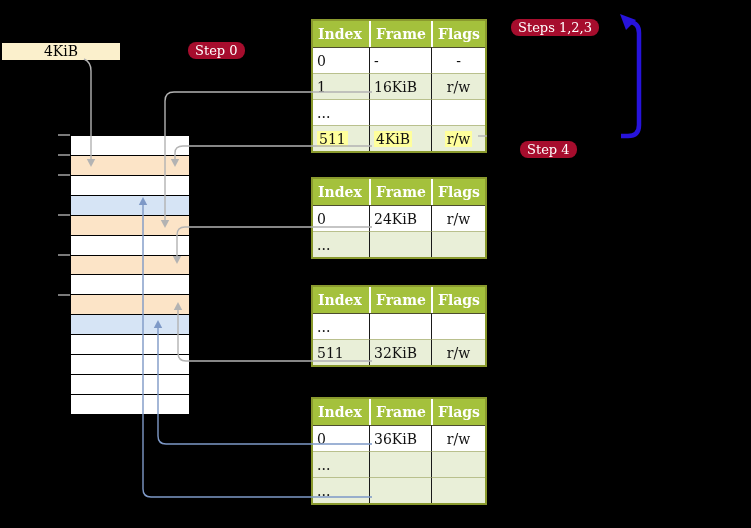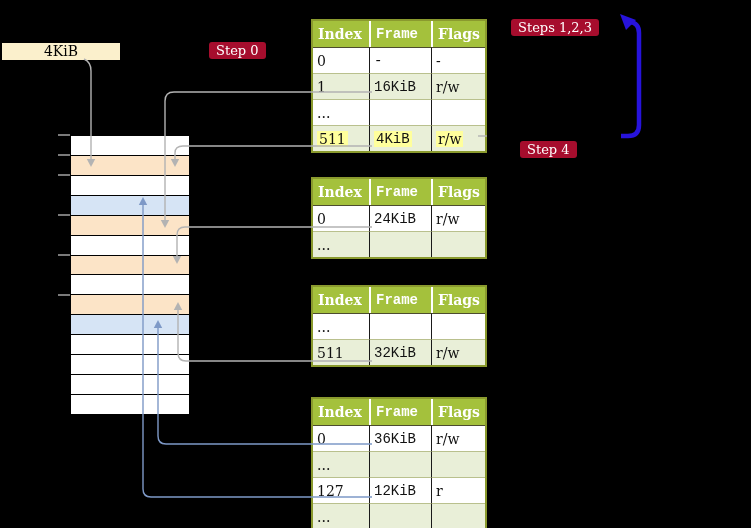--- a/index.html
+++ b/index.html
@@ -10,21 +10,21 @@
   }
   
   .flabel {
     position:absolute; left:2px; top:43px; width:118px; height:17px;
     background:var(--label-cream,#fbf0cc); color:#000; font-size:14px;
     text-align:center; line-height:17px;
   }
   
   .badge {
     position:absolute; background:var(--badge-red,#a60d2d); color:#fff;
-    font-size:13px; line-height:15px; padding:1px 7px; border-radius:3px;
+    font-size:13px; line-height:15px; padding:1px 7px; border-radius:8px;
     white-space:nowrap;
   }
   .badge.blue { background:var(--badge-blue,#5b32f2); }
   
   .strip {
     position:absolute; left:70px; top:135px; width:120px; height:280px;
     border:1px solid #000; display:flex; flex-direction:column; background:#fff;
   }
   .mrow { flex:1; }
   .mrow + .mrow { border-top:1px solid #000; }
@@ -45,40 +45,40 @@
   }
   .ptable th + th { border-left:2px solid #fff; }
   .ptable td {
     font-size:14px; color:#111; padding:2px 4px; height:26px;
     border-top:1px solid #b9c08d; background:#fff;
   }
   .ptable td + td { border-left:1px solid #1a1a1a; }
   .ptable tbody tr:first-child td { border-top:1px solid #4c4c2e; }
   .ptable tr.shaded td { background:var(--table-row-green,#e9efd8); }
   .ptable th:nth-child(1), .ptable td:nth-child(1) { width:56px; }
-  .ptable th:nth-child(2), .ptable td:nth-child(2) { width:62px;font-family:Liberation Mono, monospace; }
-  .ptable th:nth-child(3), .ptable td:nth-child(3) { width:51px; }
+  .ptable th:nth-child(2), .ptable td:nth-child(2) { width:62px; }
+  .ptable th:nth-child(3), .ptable td:nth-child(3) { width:51px;text-align:center; }
   .hl { background:var(--highlight-yellow,#ffff9c); padding:0 2px; }
   
   svg.overlay { position:absolute; left:0; top:0; z-index:10; pointer-events:none; }
   .gray-line  { stroke:var(--connector-gray,#b3b3b3); stroke-width:1.4; fill:none; }
   .gray-head  { fill:var(--connector-gray,#b3b3b3); }
   .blue-line  { stroke:var(--connector-blue,#7e99c7); stroke-width:1.4; fill:none; }
   .blue-head  { fill:var(--connector-blue,#7e99c7); }
   .thick-line { stroke:var(--arrow-blue,#2713dc); stroke-width:4.5; fill:none; }
   .thick-head { fill:var(--arrow-blue,#2713dc); }
 </style>
 </head>
 <body>
 
 <div id="canvas">
 
   <div class="flabel">4KiB</div>
 
-  <div class="badge" style="left:188px; top:42px;margin-left:21px;">Step 0</div>
+  <div class="badge" style="left:188px; top:42px;">Step 0</div>
   <div class="badge" style="left:511px; top:19px;">Steps 1,2,3</div>
   <div class="badge" style="left:520px; top:141px;">Step 4</div>
 
   <div class="strip">
       <div class="mrow white"></div>
       <div class="mrow peach"></div>
       <div class="mrow white"></div>
       <div class="mrow blue"></div>
       <div class="mrow peach"></div>
       <div class="mrow white"></div>
@@ -183,25 +183,20 @@
         <tbody>
           <tr class="">
             <td>0</td>
             <td>36KiB</td>
             <td>r/w</td>
           </tr>
           <tr class="shaded">
             <td>...</td>
             <td></td>
             <td></td>
-          </tr>
-          <tr class="">
-            <td>127</td>
-            <td>12KiB</td>
-            <td>r</td>
           </tr>
           <tr class="shaded">
             <td>...</td>
             <td></td>
             <td></td>
           </tr>
         </tbody>
       </table>
     </div>
 

